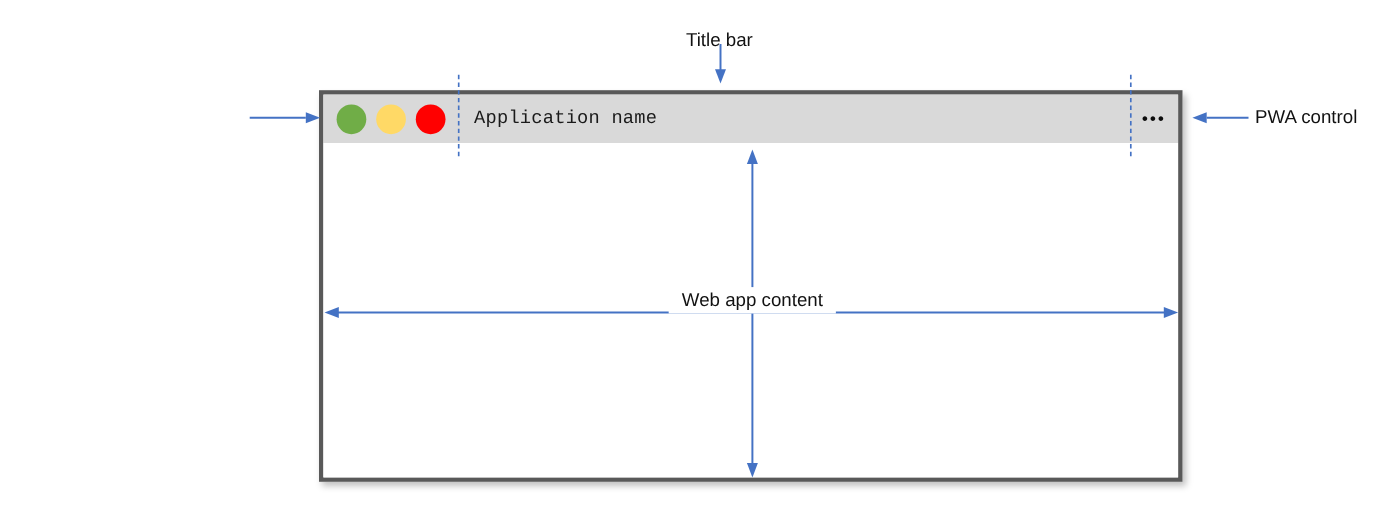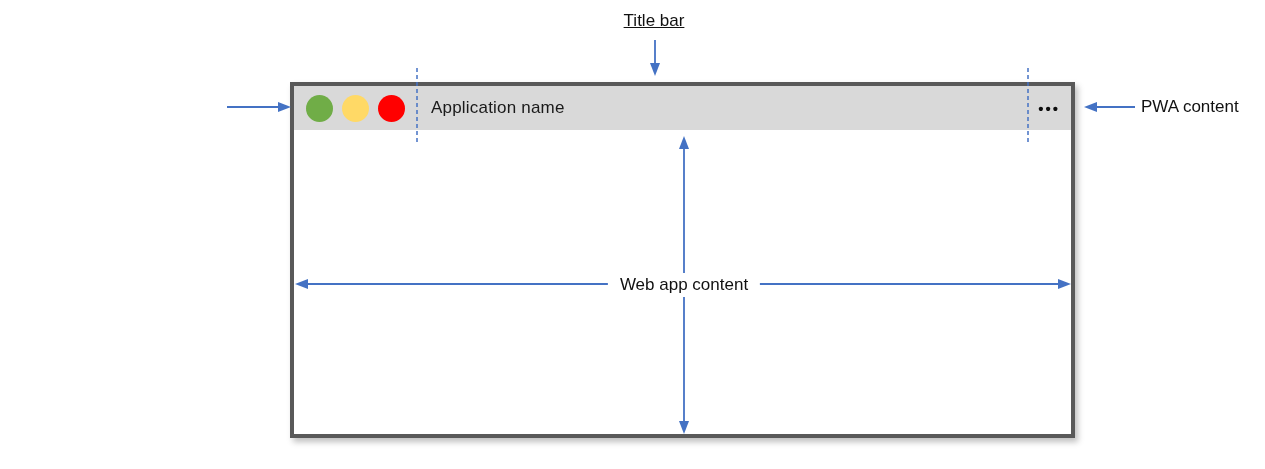--- a/index.html
+++ b/index.html
@@ -56,20 +56,21 @@
   }
   .dot.green  { background: var(--control-green); }
   .dot.yellow { background: var(--control-yellow); }
   .dot.red    { background: var(--control-red); }
   .app-name {
     margin-left: 26px;
     font-size: 17px;
     color: #1a1a1a;
     letter-spacing: 0.2px;
     white-space: nowrap;
+    font-family: Liberation Mono, monospace;
   }
   .pwa-ellipsis {
     margin-left: auto;
     padding-right: 11px;
     font-size: 15px;
     font-weight: 700;
     letter-spacing: 2px;
     color: #0d0d0d;
     line-height: 1;
     cursor: default;
@@ -149,20 +150,20 @@
       <polygon class="arrow-head" points="1071,284 1058,279 1058,289"></polygon>
     </g>
 
     <g>
       <line class="arrow-line" x1="684" y1="148" x2="684" y2="422"></line>
       <polygon class="arrow-head" points="684,136 679,149 689,149"></polygon>
       <polygon class="arrow-head" points="684,434 679,421 689,421"></polygon>
     </g>
   </svg>
 
-  <div class="label centered" style="left:654px; top:10px;text-decoration:underline;">Title bar</div>
+  <div class="label centered" style="left:654px; top:26px;">Title bar</div>
 
 
-  <div class="label" style="left:1141px; top:96px;">PWA content</div>
+  <div class="label" style="left:1141px; top:96px;">PWA control</div>
 
-  <div class="label boxed" style="left:684px; top:285px;">Web app content</div>
+  <div class="label boxed" style="left:684px; top:273px;">Web app content</div>
 
 </div>
 
 </body></html>

